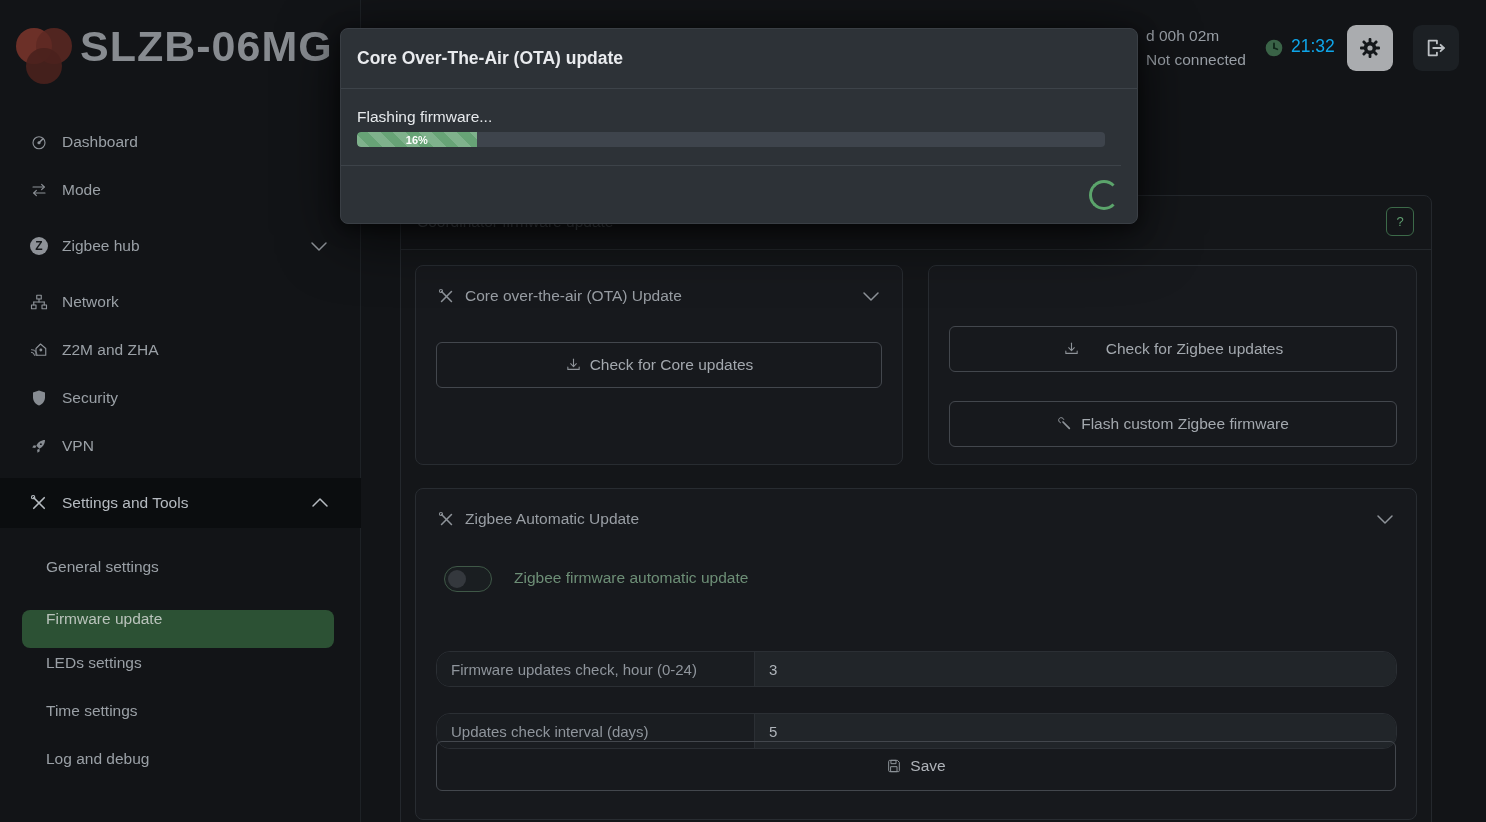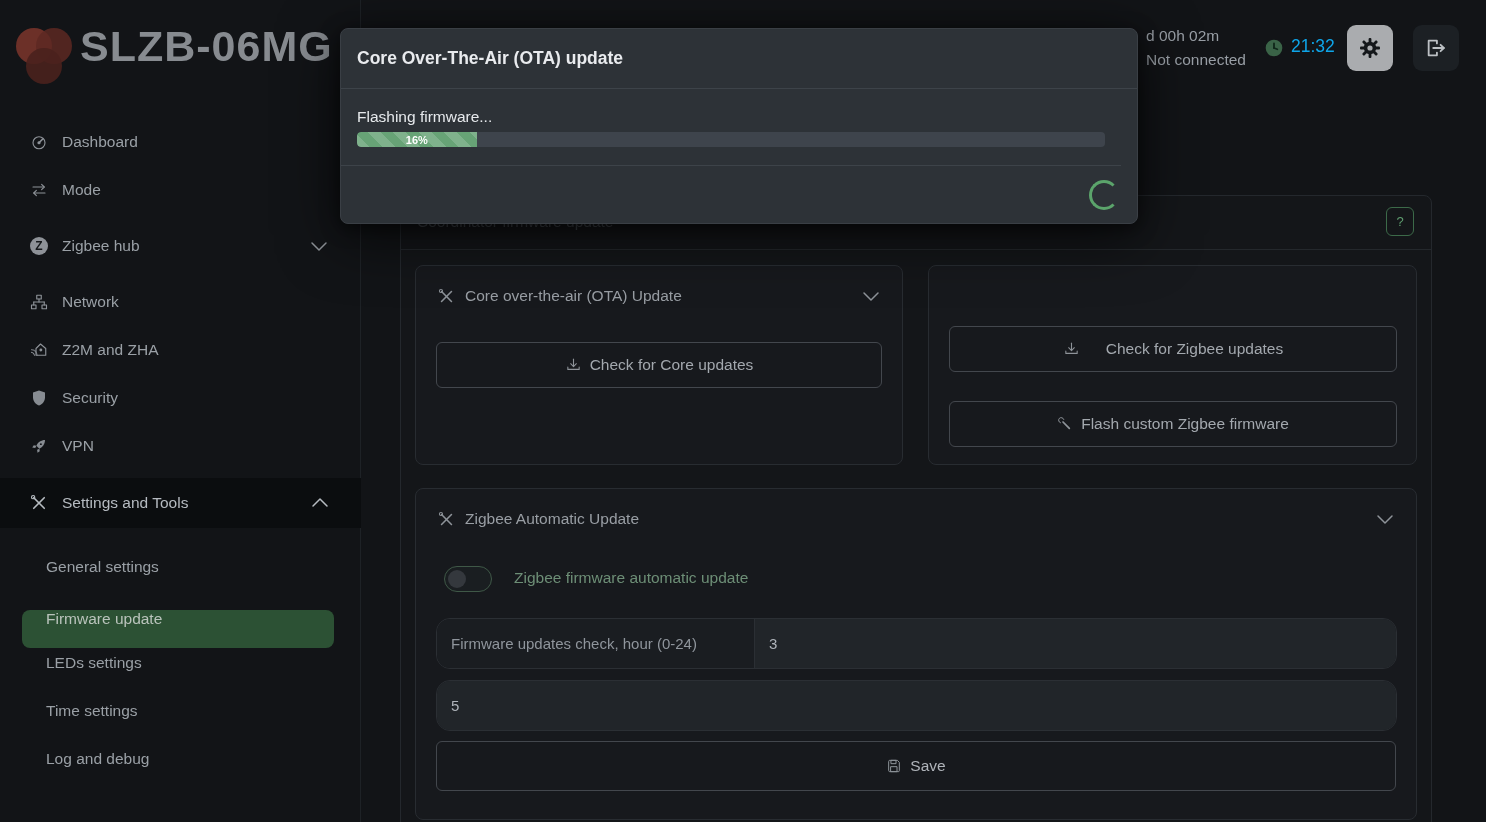--- a/index.html
+++ b/index.html
@@ -42,21 +42,21 @@
 
   .card { position:absolute; background:#17191d; border:1px solid #282c31; border-radius:8px; }
   .card-head { position:absolute; left:22px; top:18px; right:22px; height:24px; display:flex; align-items:center; gap:10px; color:#999ea4; font-size:15.5px; cursor:pointer; }
   .card-head .chev { position:absolute; right:0; }
   .obtn { position:absolute; border:1px solid #43474d; border-radius:6px; background:transparent; color:#a3a8ae; font-size:15.5px; display:flex; align-items:center; justify-content:center; gap:8px; cursor:pointer; font-family:inherit; }
 
   .toggle { position:absolute; left:28px; top:77px; width:48px; height:26px; border:1px solid #3f5847; border-radius:13px; background:#1a1e21; cursor:pointer; }
   .toggle .knob { position:absolute; left:3px; top:3px; width:18px; height:18px; border-radius:50%; background:#34383d; }
   .toggle-label { position:absolute; left:98px; top:80px; color:#6d8e76; font-size:15.5px; cursor:pointer; }
 
-  .igroup { position:absolute; left:20px; width:961px; height:51px; border:1px solid #2b2f34; border-radius:14px; display:flex; overflow:hidden; }
+  .igroup { position:absolute; left:20px; width:961px; height:36px; border:1px solid #2b2f34; border-radius:14px; display:flex; overflow:hidden;margin-top:33px; }
   .igroup .ilabel { width:318px; background:#1a1d21; color:#8f959c; font-size:15px; display:flex; align-items:center; padding-left:14px; border-right:1px solid #2b2f34; }
   .igroup .ivalue { flex:1; background:#212529; color:#aeb3b9; font-size:15px; display:flex; align-items:center; padding-left:14px; cursor:text; }
 
   
   .modal { position:absolute; left:340px; top:28px; width:798px; height:196px; background:#2d3237; border:1px solid #3a3f45; border-radius:8px; box-shadow:0 12px 60px rgba(0,0,0,.65), 0 4px 18px rgba(0,0,0,.5); z-index:50; }
   .modal-header { position:absolute; left:0; top:0; right:0; height:60px; border-bottom:1px solid #3d4349; display:flex; align-items:center; padding-left:16px; }
   .modal-title { color:#e9ebee; font-size:17.5px; font-weight:700; }
   .modal-body { position:absolute; left:0; top:61px; right:16px; height:76px; border-bottom:1px solid #3d4349; }
   .flash-text { position:absolute; left:16px; top:18px; color:#e6e9ec; font-size:15.5px; }
   .progress { position:absolute; left:16px; top:42px; right:16px; height:15px; background:#3e444c; border-radius:4px; overflow:hidden;font-weight:bold; }
@@ -273,20 +273,21 @@
     <div class="toggle">
         <div class="knob"></div>
       </div>
     <div class="toggle-label">Zigbee firmware automatic update</div>
 
     <div class="igroup" style="top:129px">
       <div class="ilabel">Firmware updates check, hour (0-24)</div>
       <div class="ivalue">3</div>
     </div>
     <div class="igroup" style="top:191px">
+      <div class="ilabel">Updates check interval (days)</div>
       <div class="ivalue">5</div>
     </div>
 
     <button class="obtn" style="left:20px; top:252px; width:960px; height:50px; color:#b0b4ba;">
       <svg class="ic" width="16" height="16" viewBox="0 0 24 24">
         <path d="M4 5 a1.5 1.5 0 0 1 1.5 -1.5 H17 L20 6.5 V19 a1.5 1.5 0 0 1 -1.5 1.5 H5.5 A1.5 1.5 0 0 1 4 19 Z"></path>
         <rect x="8" y="3.5" width="7" height="5"></rect>
           <rect x="7.5" y="13" width="9" height="7.5"></rect>
       </svg>
       <span>Save</span>

